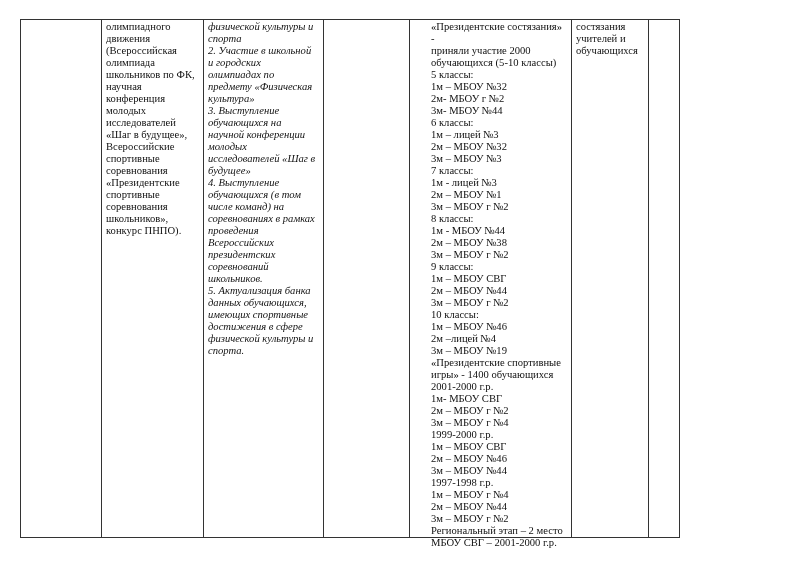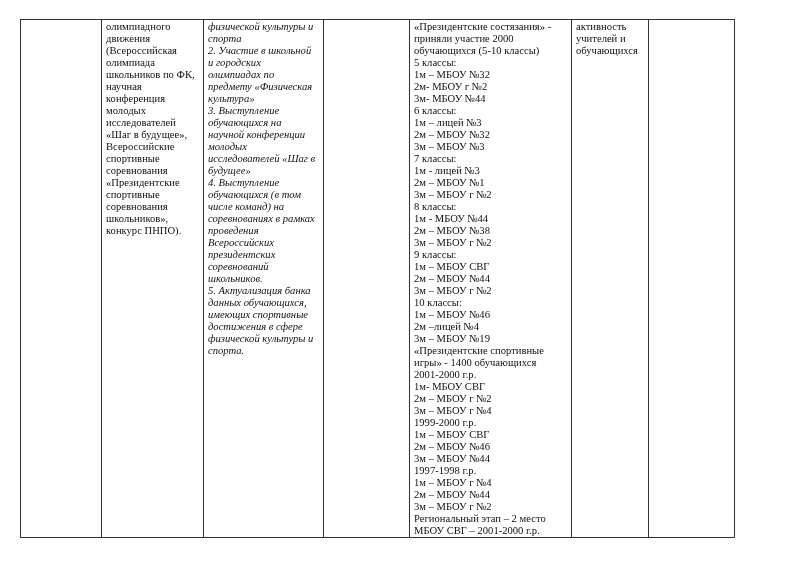--- a/index.html
+++ b/index.html
@@ -1,18 +1,18 @@
 <!DOCTYPE html>
 <html><head>
 <meta charset="utf-8">
 <style>
   html, body { margin:0; padding:0; background:#ffffff; }
   body { width:800px; height:566px; position:relative; overflow:hidden;
          font-family:"Liberation Serif", "DejaVu Serif", serif; color:#111; }
-  .tbl { position:absolute; left:20px; top:19px; width:715px; height:519px;
+  .tbl { position:absolute; left:20px; top:19px; width:660px; height:519px;
          border:1.5px solid #333; box-sizing:border-box; }
   .col { position:absolute; top:0; bottom:0; box-sizing:border-box;
          border-left:1.5px solid #333; }
   .col.first { border-left:none; }
   .cell-text { font-size:10.6px; line-height:12px; padding:1px 3px 0 4px; white-space:pre-line; }
 </style>
 </head>
 <body>
 
 <div class="tbl">
@@ -65,21 +65,21 @@
 5. Актуализация банка
 данных обучающихся,
 имеющих спортивные
 достижения в сфере
 физической культуры и
 спорта.</div>
   </div>
   <div class="col" style="left:302px; width:86px;">
     <div class="cell-text"></div>
   </div>
-  <div class="col" style="left:388px; width:162px;">
+  <div class="col" style="left:388px; width:162px;padding-left:17px;">
     <div class="cell-text">«Президентские состязания» -
 приняли участие 2000
 обучающихся (5-10 классы)
 5 классы:
 1м – МБОУ №32
 2м- МБОУ г №2
 3м- МБОУ №44
 6 классы:
 1м – лицей №3
 2м – МБОУ №32
@@ -111,20 +111,20 @@
 2м – МБОУ №46
 3м – МБОУ №44
 1997-1998 г.р.
 1м – МБОУ г №4
 2м – МБОУ №44
 3м – МБОУ г №2
 Региональный этап – 2 место
 МБОУ СВГ – 2001-2000 г.р.</div>
   </div>
   <div class="col" style="left:550px; width:77px;">
-    <div class="cell-text">активность
+    <div class="cell-text">состязания
 учителей и
 обучающихся</div>
   </div>
   <div class="col" style="left:627px; width:134px;">
     <div class="cell-text"></div>
   </div>
 </div>
 
 </body></html>

